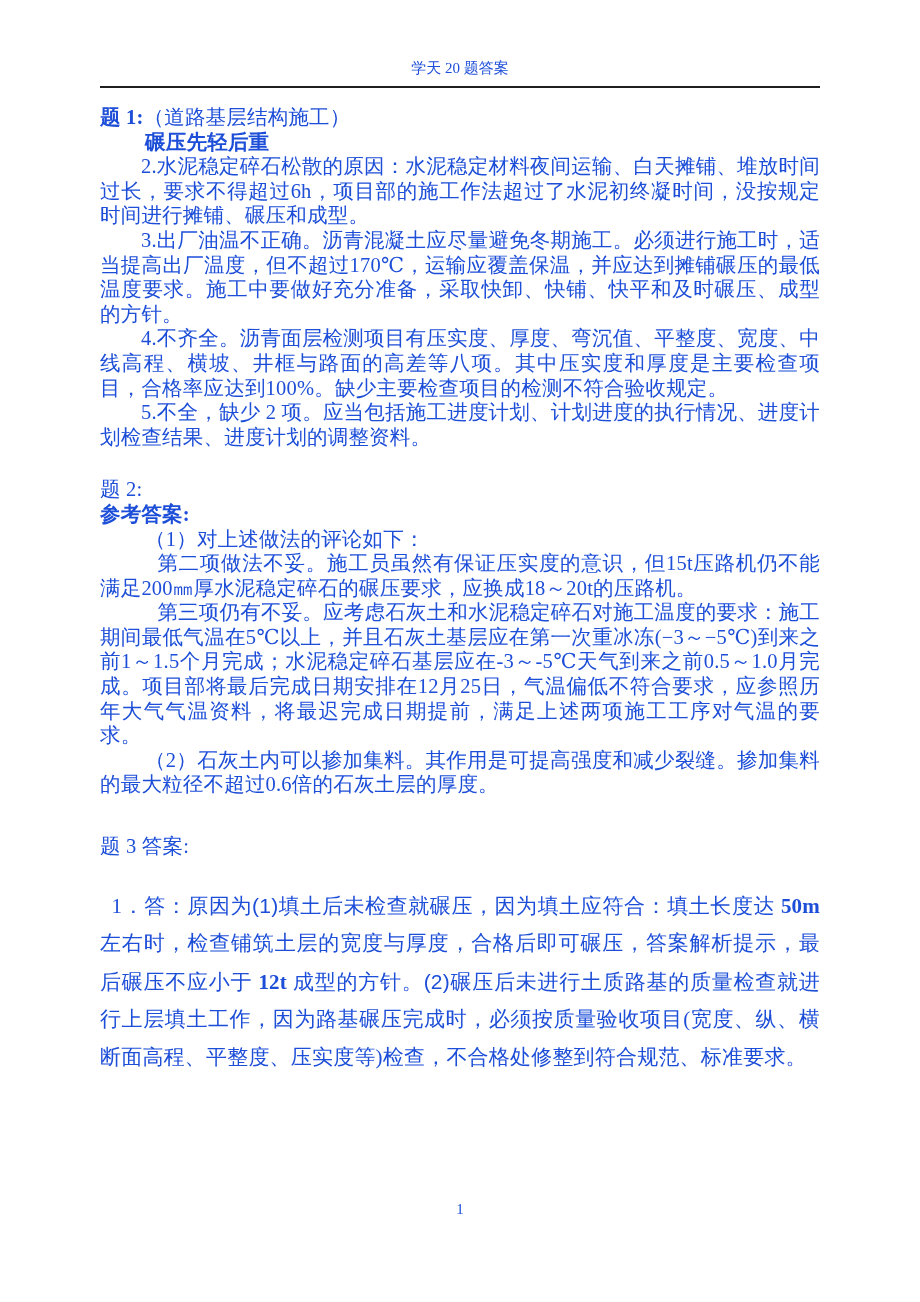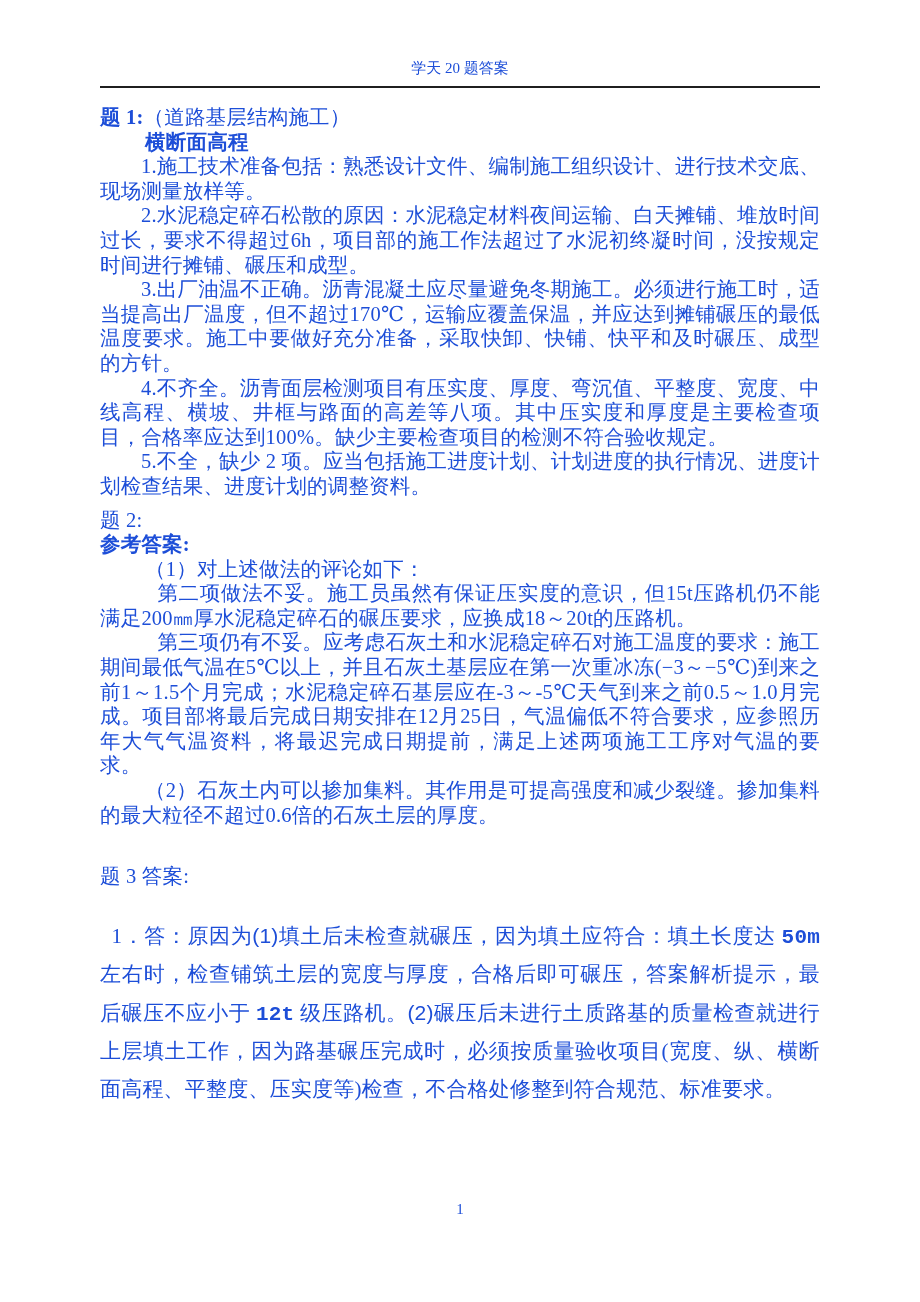--- a/index.html
+++ b/index.html
@@ -32,30 +32,30 @@
     font-size: 20.5px;
     line-height: 24.6px;
     text-align: justify;
     letter-spacing: 0.2px;
   }
   .content p { margin: 0; text-indent: 2em; }
   .no-indent { text-indent: 0 !important; }
   .indent-md { text-indent: 2.2em !important; }
   .indent-lg { text-indent: 2.8em !important; }
   .bold { font-weight: bold; }
-  .sec-q2 { margin-top: 9px; }
+  .sec-q2 { margin-top: 28px; }
   .sec-q3 { margin-top: 37px; }
   .q3-answer {
     margin-top: 28px !important;
     line-height: 37.5px;
     font-size: 21px;
     text-indent: 0.55em !important;
   }
   .sans { font-family: "Liberation Sans", "DejaVu Sans", sans-serif; }
-  .sans-num { font-family: Liberation Mono, monospace; font-weight: 600; margin-top: 28px; }
+  .sans-num { font-family: Liberation Serif, serif; font-weight: 600; margin-top: 28px; }
   .footer {
     position: absolute;
     top: 1199px;
     left: 0;
     width: 920px;
     text-align: center;
     font-size: 15px;
     line-height: 20px;
   }
 </style>
@@ -65,40 +65,39 @@
 <div class="page">
 
   <div class="header">
     <span>学天 20 题答案</span>
   </div>
 
   <div class="content">
 
     <div>
       <p class="no-indent"><span class="bold">题 1:</span><span>（道路基层结构施工）</span></p>
-      <p class="bold indent-md">横断面高程</p>
-      <p>1.施工技术准备包括：熟悉设计文件、编制施工组织设计、进行技术交底、现场测量放样等。</p>
+      <p class="bold indent-md">碾压先轻后重</p>
       <p>2.水泥稳定碎石松散的原因：水泥稳定材料夜间运输、白天摊铺、堆放时间过长，要求不得超过6h，项目部的施工作法超过了水泥初终凝时间，没按规定时间进行摊铺、碾压和成型。</p>
       <p>3.出厂油温不正确。沥青混凝土应尽量避免冬期施工。必须进行施工时，适当提高出厂温度，但不超过170℃，运输应覆盖保温，并应达到摊铺碾压的最低温度要求。施工中要做好充分准备，采取快卸、快铺、快平和及时碾压、成型的方针。</p>
       <p>4.不齐全。沥青面层检测项目有压实度、厚度、弯沉值、平整度、宽度、中线高程、横坡、井框与路面的高差等八项。其中压实度和厚度是主要检查项目，合格率应达到100%。缺少主要检查项目的检测不符合验收规定。</p>
       <p>5.不全，缺少 2 项。应当包括施工进度计划、计划进度的执行情况、进度计划检查结果、进度计划的调整资料。</p>
     </div>
 
     <div class="sec-q2">
       <p class="no-indent">题 2:</p>
       <p class="bold no-indent">参考答案:</p>
       <p class="indent-md">（1）对上述做法的评论如下：</p>
       <p class="indent-lg">第二项做法不妥。施工员虽然有保证压实度的意识，但15t压路机仍不能满足200㎜厚水泥稳定碎石的碾压要求，应换成18～20t的压路机。</p>
       <p class="indent-lg">第三项仍有不妥。应考虑石灰土和水泥稳定碎石对施工温度的要求：施工期间最低气温在5℃以上，并且石灰土基层应在第一次重冰冻(−3～−5℃)到来之前1～1.5个月完成；水泥稳定碎石基层应在-3～-5℃天气到来之前0.5～1.0月完成。项目部将最后完成日期安排在12月25日，气温偏低不符合要求，应参照历年大气气温资料，将最迟完成日期提前，满足上述两项施工工序对气温的要求。</p>
       <p class="indent-md">（2）石灰土内可以掺加集料。其作用是可提高强度和减少裂缝。掺加集料的最大粒径不超过0.6倍的石灰土层的厚度。</p>
     </div>
 
     <div class="sec-q3">
       <p class="no-indent">题 3 答案:</p>
-      <p class="q3-answer"><span>1．答：原因为</span><span class="sans">(1)</span><span>填土后未检查就碾压，因为填土应符合：填土长度达 </span><span class="sans-num">50m</span><span> 左右时，检查铺筑土层的宽度与厚度，合格后即可碾压，答案解析提示，最后碾压不应小于 </span><span class="sans-num">12t</span><span> 级压路机。</span><span class="sans">(2)</span><span>碾压后未进行土质路基的质量检查就进行上层填土工作，因为路基碾压完成时，必须按质量验收项目(宽度、纵、横断面高程、平整度、压实度等)检查，不合格处修整到符合规范、标准要求。</span></p>
+      <p class="q3-answer"><span>1．答：原因为</span><span class="sans">(1)</span><span>填土后未检查就碾压，因为填土应符合：填土长度达 </span><span class="sans-num">50m</span><span> 左右时，检查铺筑土层的宽度与厚度，合格后即可碾压，答案解析提示，最后碾压不应小于 </span><span class="sans-num">12t</span><span> 成型的方针。</span><span class="sans">(2)</span><span>碾压后未进行土质路基的质量检查就进行上层填土工作，因为路基碾压完成时，必须按质量验收项目(宽度、纵、横断面高程、平整度、压实度等)检查，不合格处修整到符合规范、标准要求。</span></p>
     </div>
 
   </div>
 
   <div class="footer">
     <span>1</span>
   </div>
 
 </div>
 

